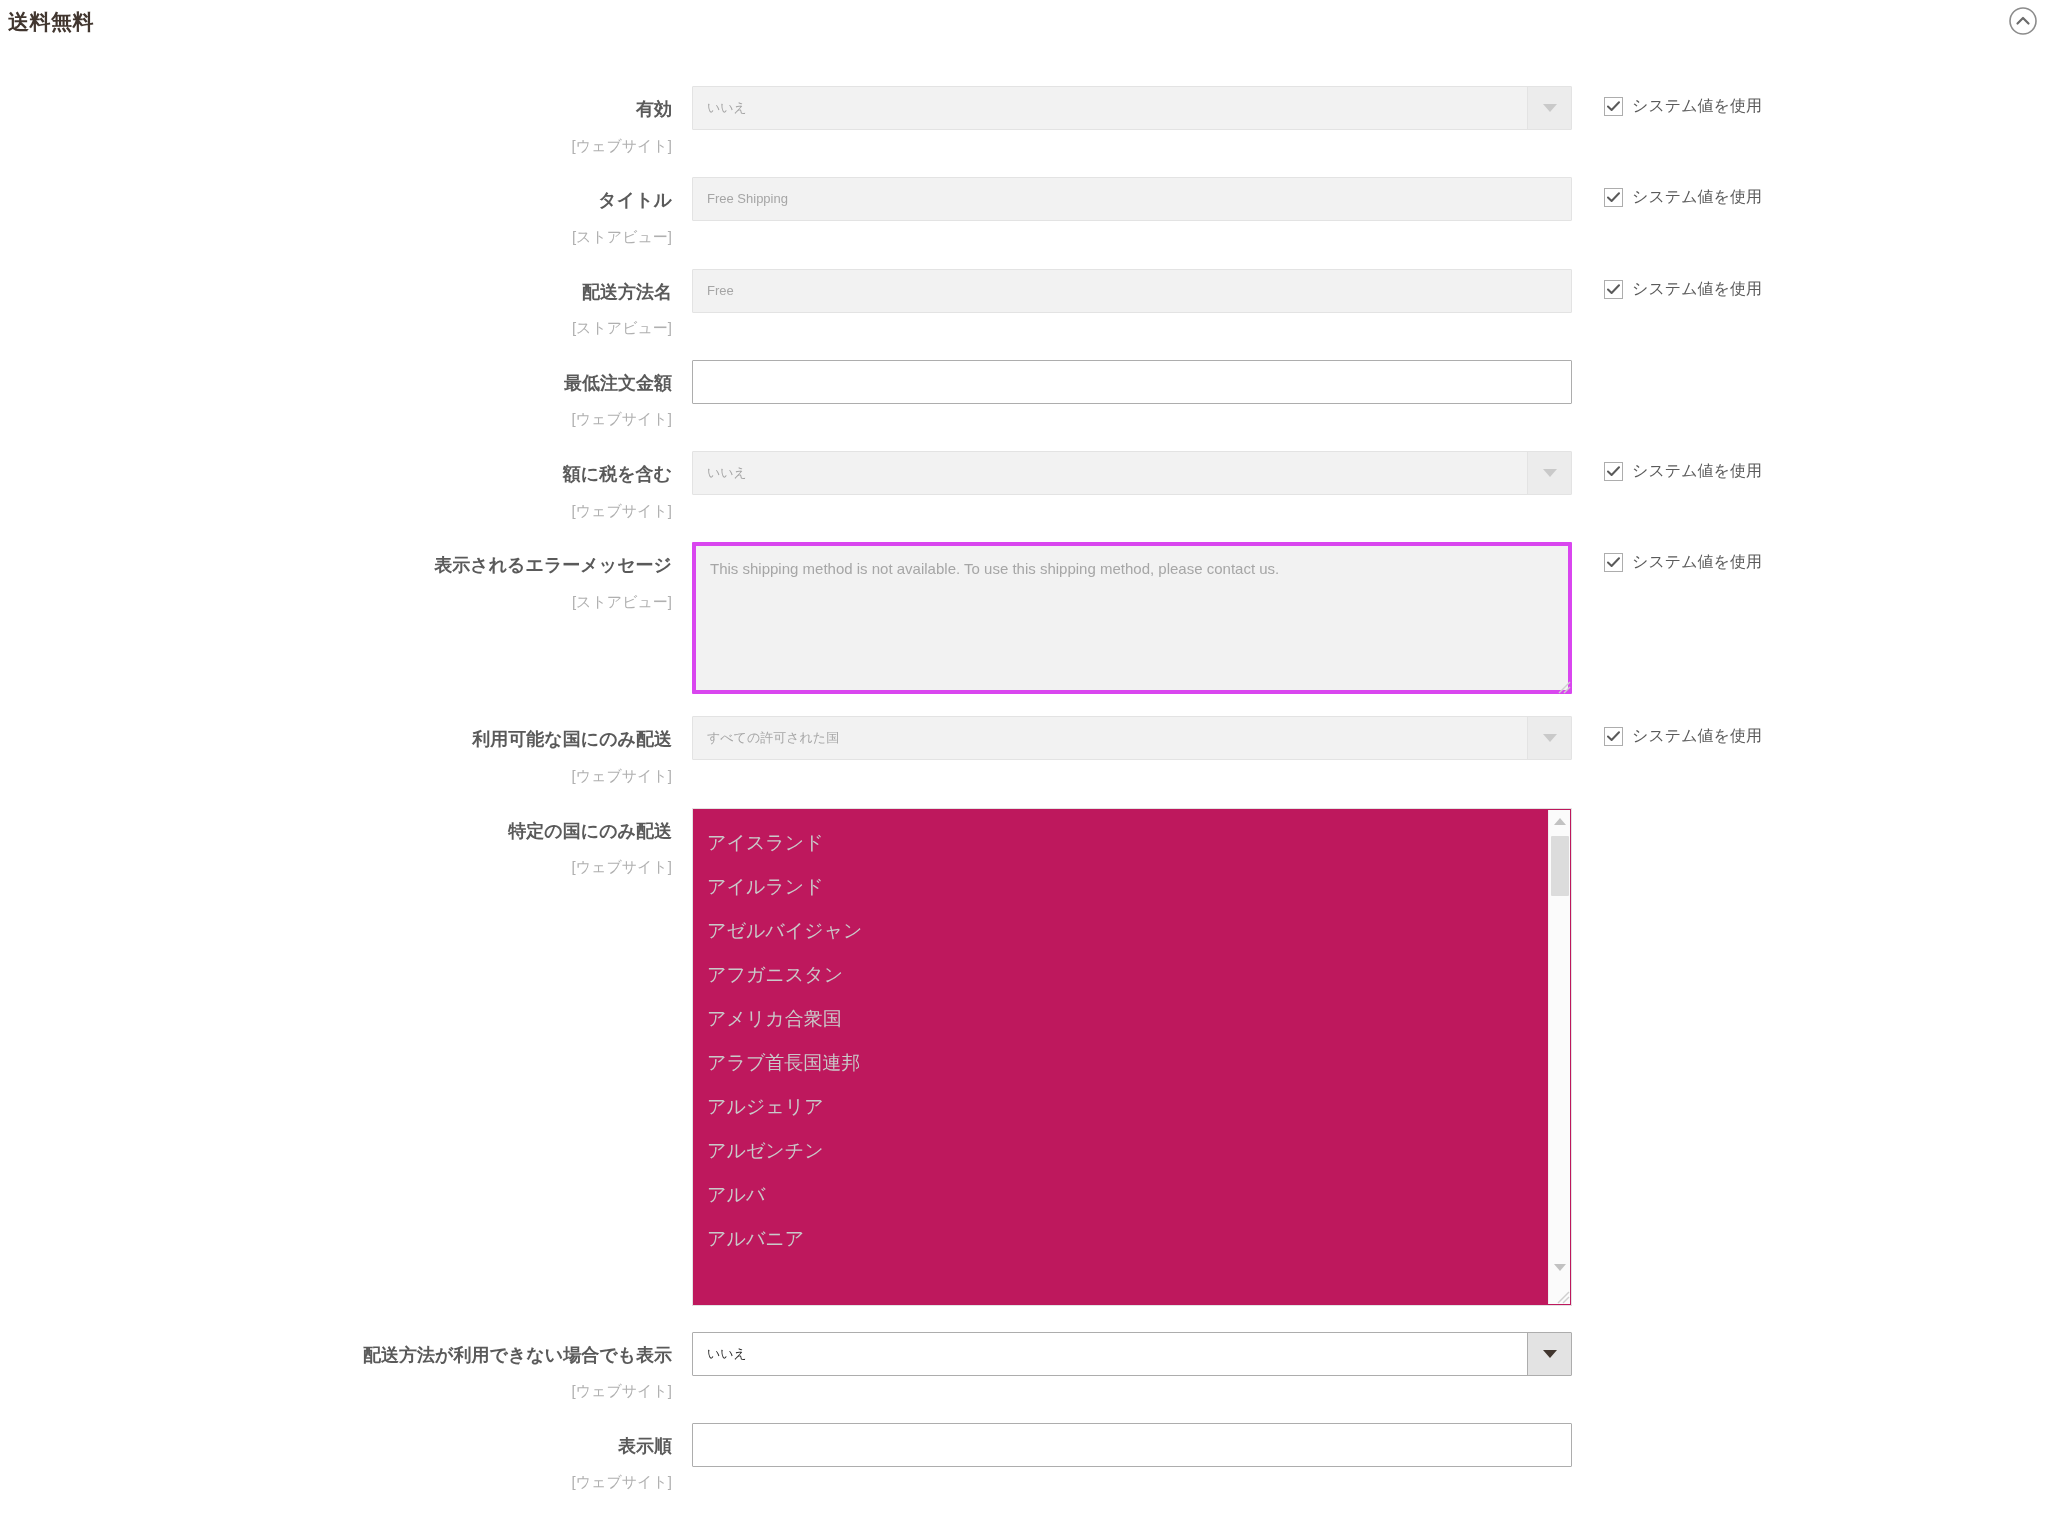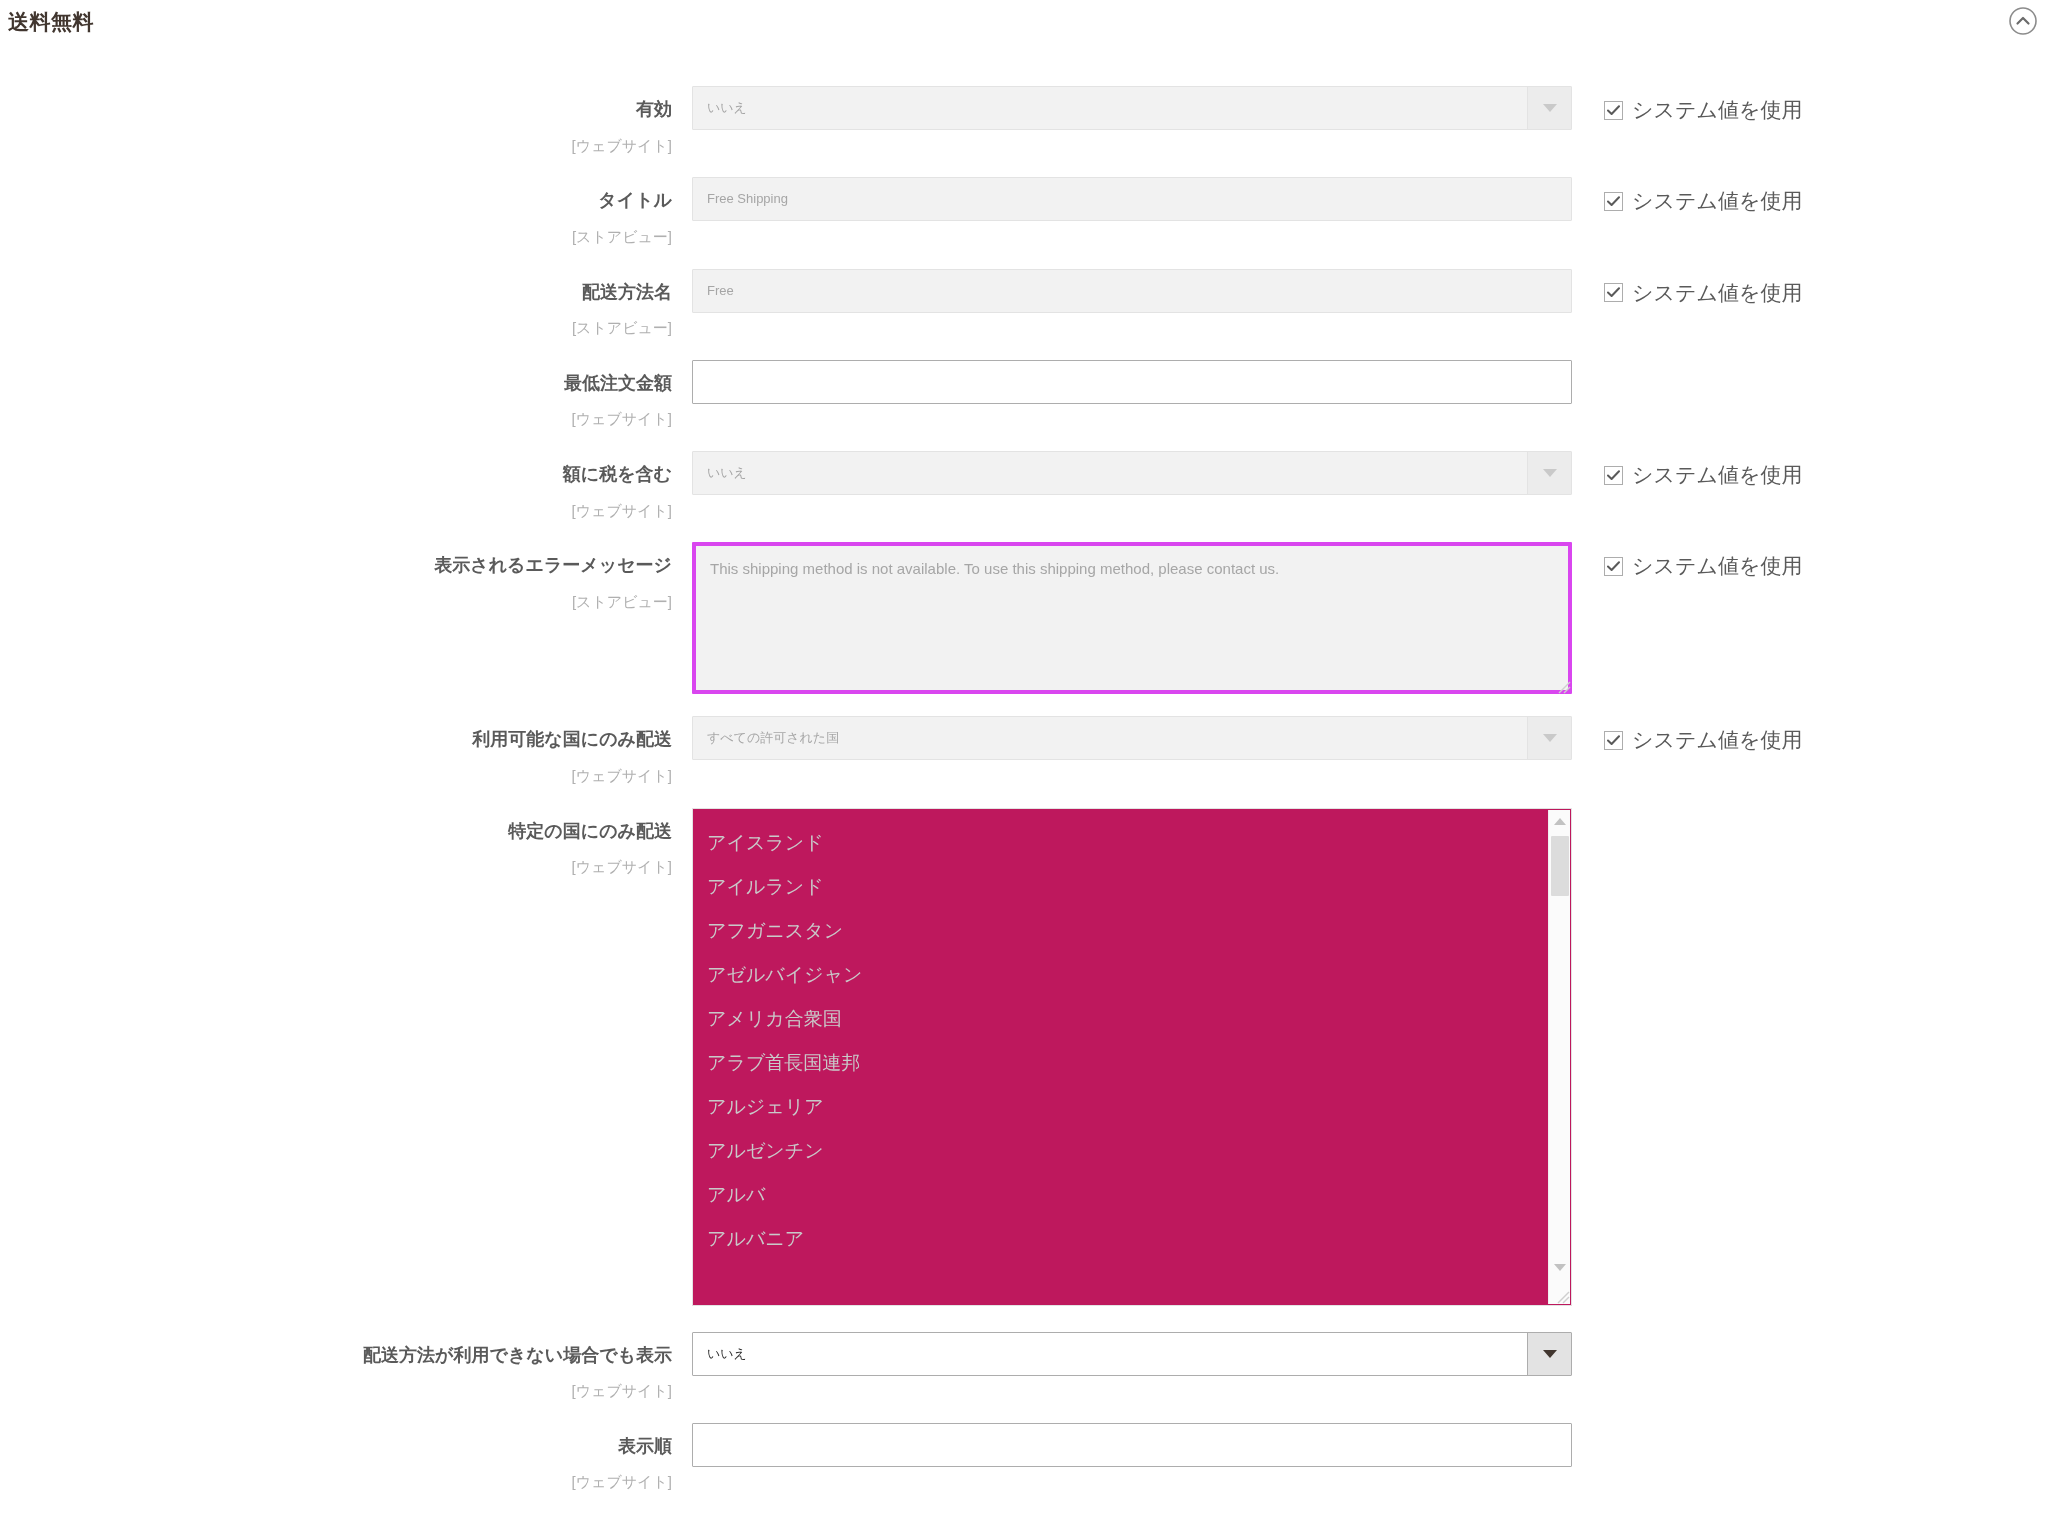--- a/index.html
+++ b/index.html
@@ -251,21 +251,21 @@
     margin-right: 9px;
     position: relative;
     flex: 0 0 19px;
   }
   .cb svg {
     position: absolute;
     left: 2px;
     top: 2px;
   }
   .use-default-label {
-    font-size: 21px;
+    font-size: 16px;
     color: #5a5a5a;
   }
 </style>
 </head>
 <body>
 
 <div class="section">
 
   <div class="section-header">
     <div class="section-title">送料無料</div>
@@ -421,22 +421,22 @@
     <div class="field-row">
       <div class="field-label">
         <span class="lbl-main">特定の国にのみ配送</span>
         <span class="lbl-scope">[ウェブサイト]</span>
       </div>
       <div class="field-control">
         <div class="multiselect">
           <div class="multiselect-options" id="country-options">
               <div class="ms-option">アイスランド</div>
               <div class="ms-option">アイルランド</div>
+              <div class="ms-option">アゼルバイジャン</div>
               <div class="ms-option">アフガニスタン</div>
-              <div class="ms-option">アゼルバイジャン</div>
               <div class="ms-option">アメリカ合衆国</div>
               <div class="ms-option">アラブ首長国連邦</div>
               <div class="ms-option">アルジェリア</div>
               <div class="ms-option">アルゼンチン</div>
               <div class="ms-option">アルバ</div>
               <div class="ms-option">アルバニア</div>
             </div>
           <div class="ms-scrollbar">
             <div class="ms-sb-arrow up">
                 <span class="tri-up"></span>

